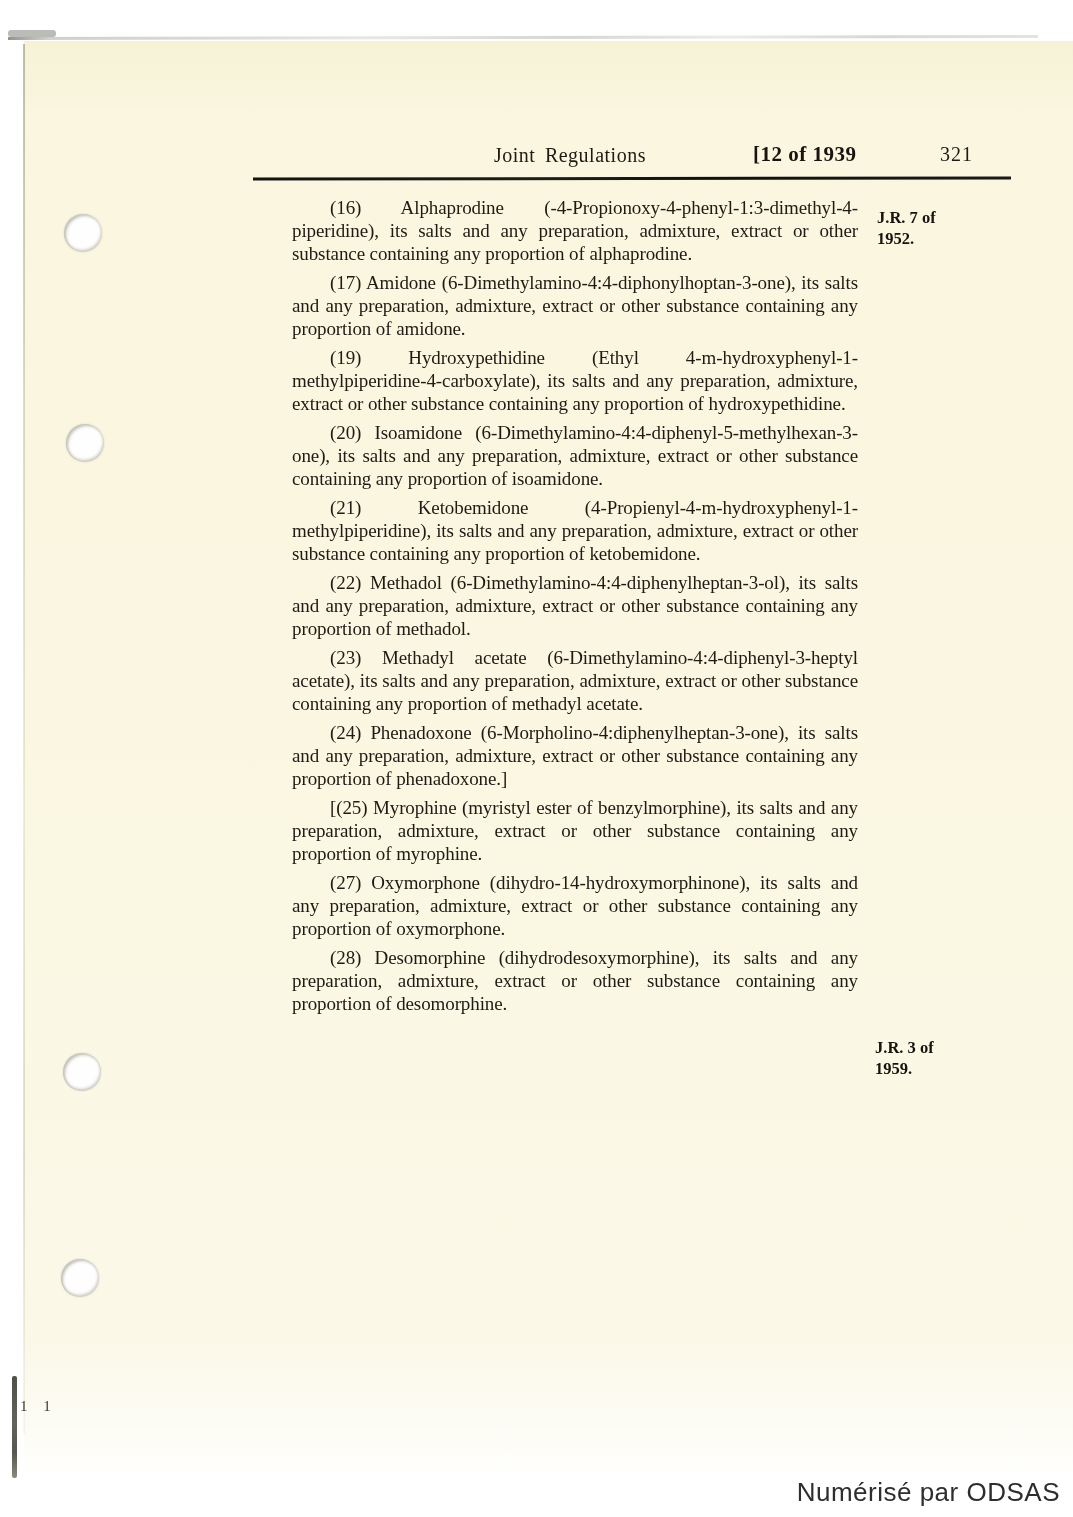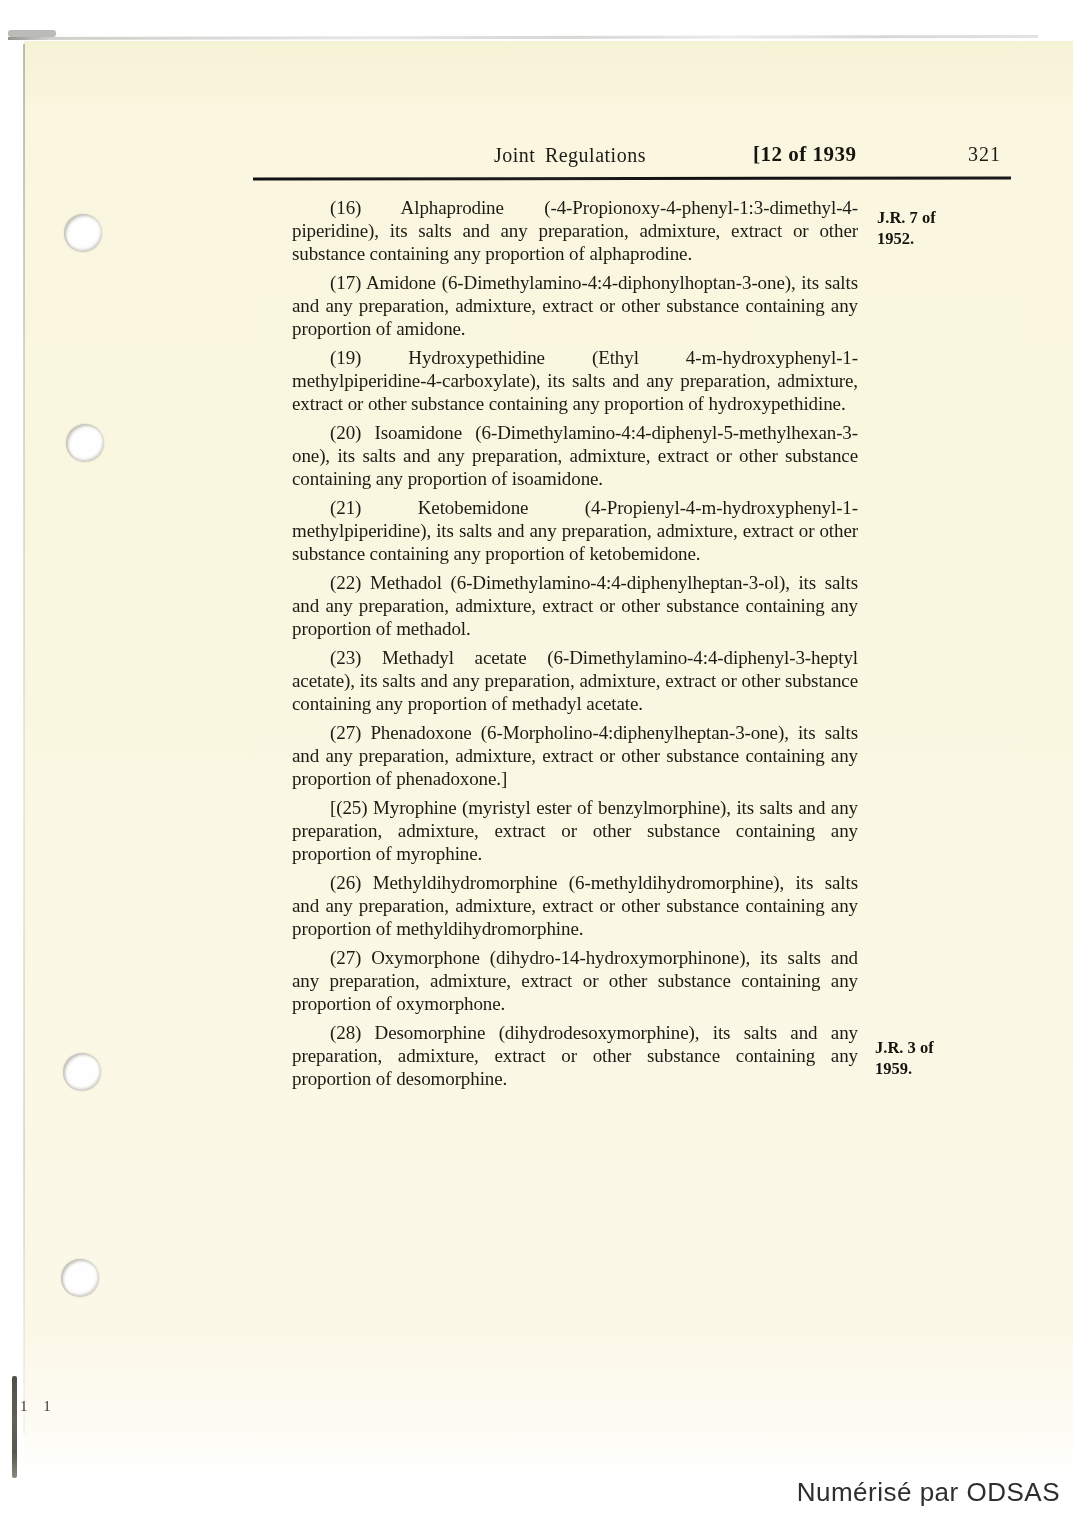--- a/index.html
+++ b/index.html
@@ -52,21 +52,21 @@
   .hdr-title{
     position:absolute;left:494px;top:144px;
     font-size:20px;color:#1e1a14;letter-spacing:.5px;
     word-spacing:4px;
   }
   .hdr-cite{
     position:absolute;left:753px;top:142px;
     font-weight:bold;font-size:21px;color:#17130e;letter-spacing:.5px;
   }
   .hdr-page{
-    position:absolute;left:968px;top:143px;
+    position:absolute;left:940px;top:143px;
     font-size:20px;color:#1e1a14;letter-spacing:1px;
   }
   .hdr-rule{
     position:absolute;left:253px;top:177px;width:758px;height:3px;
     background:linear-gradient(90deg,#121212 0%,#1d1d1d 40%,#101010 60%,#1a1a1a 100%);
     transform:rotate(-0.08deg);
   }
 
   
   .content{
@@ -126,23 +126,22 @@
   <div class="hdr-rule"></div>
 
   <div class="content">
     <p>(16) Alphaprodine (-4-Propionoxy-4-phenyl-1:3-dimethyl-4-piperidine), its salts and any preparation, admixture, extract or other substance containing any proportion of alphaprodine.</p>
     <p>(17) Amidone (6-Dimethylamino-4:4-diphonylhoptan-3-one), its salts and any preparation, admixture, extract or other substance containing any proportion of amidone.</p>
     <p>(19) Hydroxypethidine (Ethyl 4-m-hydroxyphenyl-1-methylpiperidine-4-carboxylate), its salts and any preparation, admixture, extract or other substance containing any proportion of hydroxypethidine.</p>
     <p>(20) Isoamidone (6-Dimethylamino-4:4-diphenyl-5-methylhexan-3-one), its salts and any preparation, admixture, extract or other substance containing any proportion of isoamidone.</p>
     <p>(21) Ketobemidone (4-Propienyl-4-m-hydroxyphenyl-1-methylpiperidine), its salts and any preparation, admixture, extract or other substance containing any proportion of ketobemidone.</p>
     <p>(22) Methadol (6-Dimethylamino-4:4-diphenylheptan-3-ol), its salts and any preparation, admixture, extract or other substance containing any proportion of methadol.</p>
     <p>(23) Methadyl acetate (6-Dimethylamino-4:4-diphenyl-3-heptyl acetate), its salts and any preparation, admixture, extract or other substance containing any proportion of methadyl acetate.</p>
-    <p>(27) Phenadoxone (6-Morpholino-4:diphenylheptan-3-one), its salts and any preparation, admixture, extract or other substance containing any proportion of phenadoxone.]</p>
+    <p>(24) Phenadoxone (6-Morpholino-4:diphenylheptan-3-one), its salts and any preparation, admixture, extract or other substance containing any proportion of phenadoxone.]</p>
     <p>[(25) Myrophine (myristyl ester of benzylmorphine), its salts and any preparation, admixture, extract or other substance containing any proportion of myrophine.</p>
-    <p>(26) Methyldihydromorphine (6-methyldihydromorphine), its salts and any preparation, admixture, extract or other substance containing any proportion of methyldihydromorphine.</p>
     <p>(27) Oxymorphone (dihydro-14-hydroxymorphinone), its salts and any preparation, admixture, extract or other substance containing any proportion of oxymorphone.</p>
     <p>(28) Desomorphine (dihydrodesoxymorphine), its salts and any preparation, admixture, extract or other substance containing any proportion of desomorphine.</p>
   </div>
 
   <div class="margin-note note-1">J.R. 7 of
 1952.</div>
   <div class="margin-note note-2">J.R. 3 of
 1959.</div>
 
   <div class="left-streak"></div>

